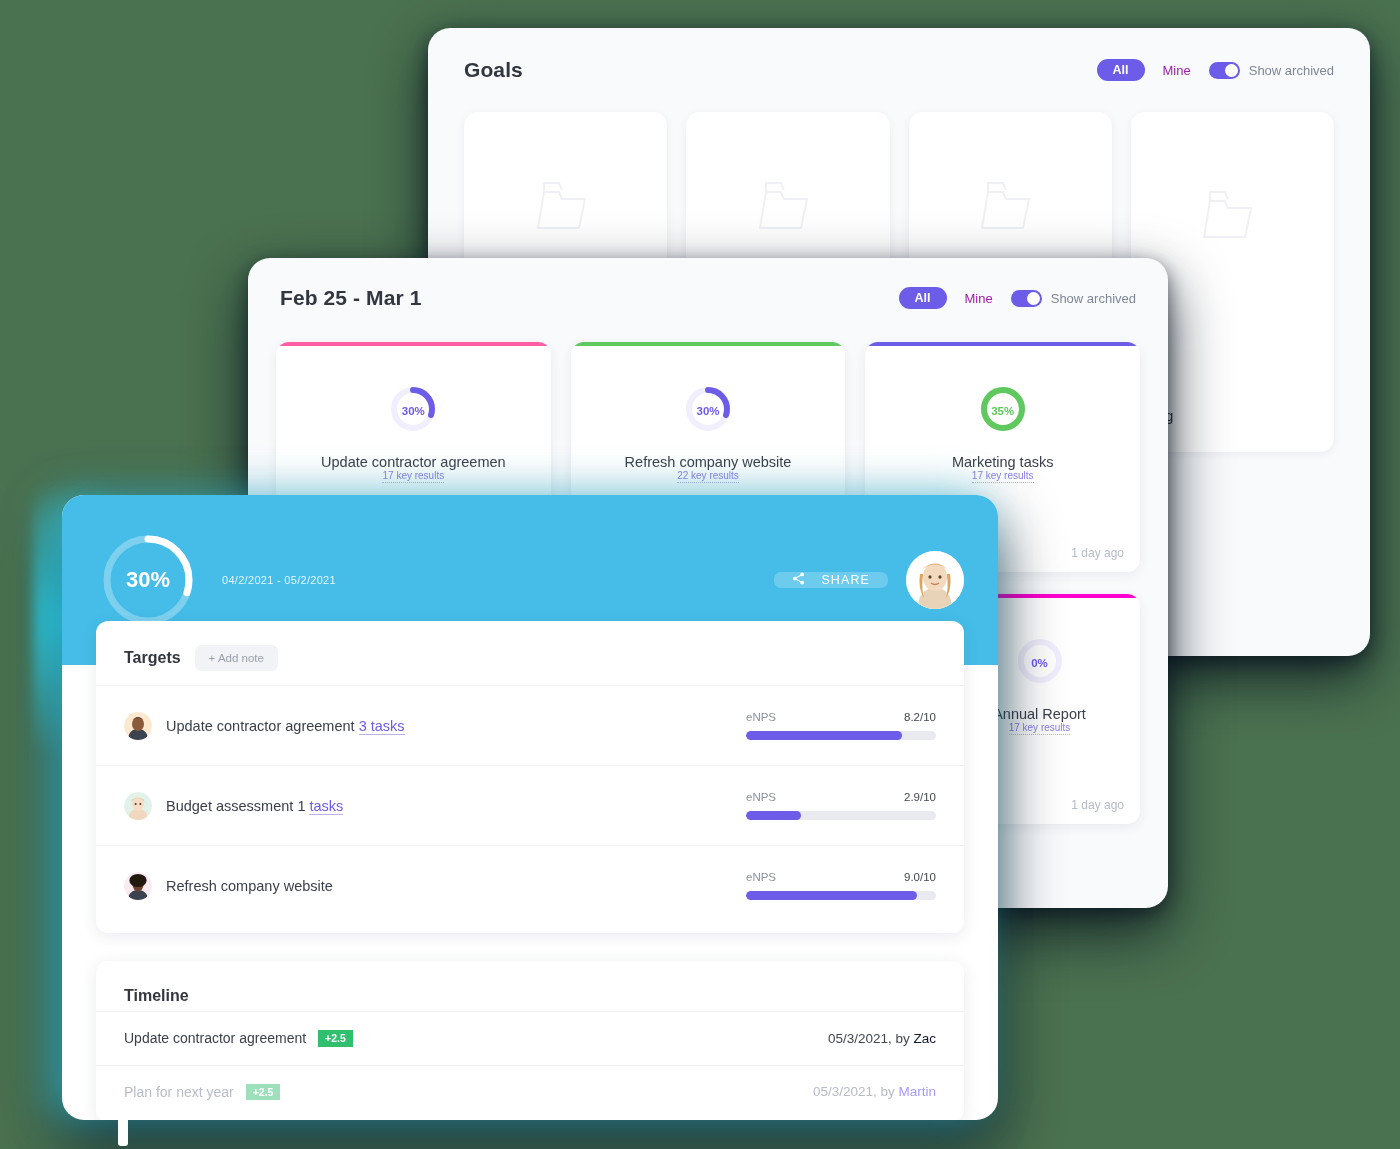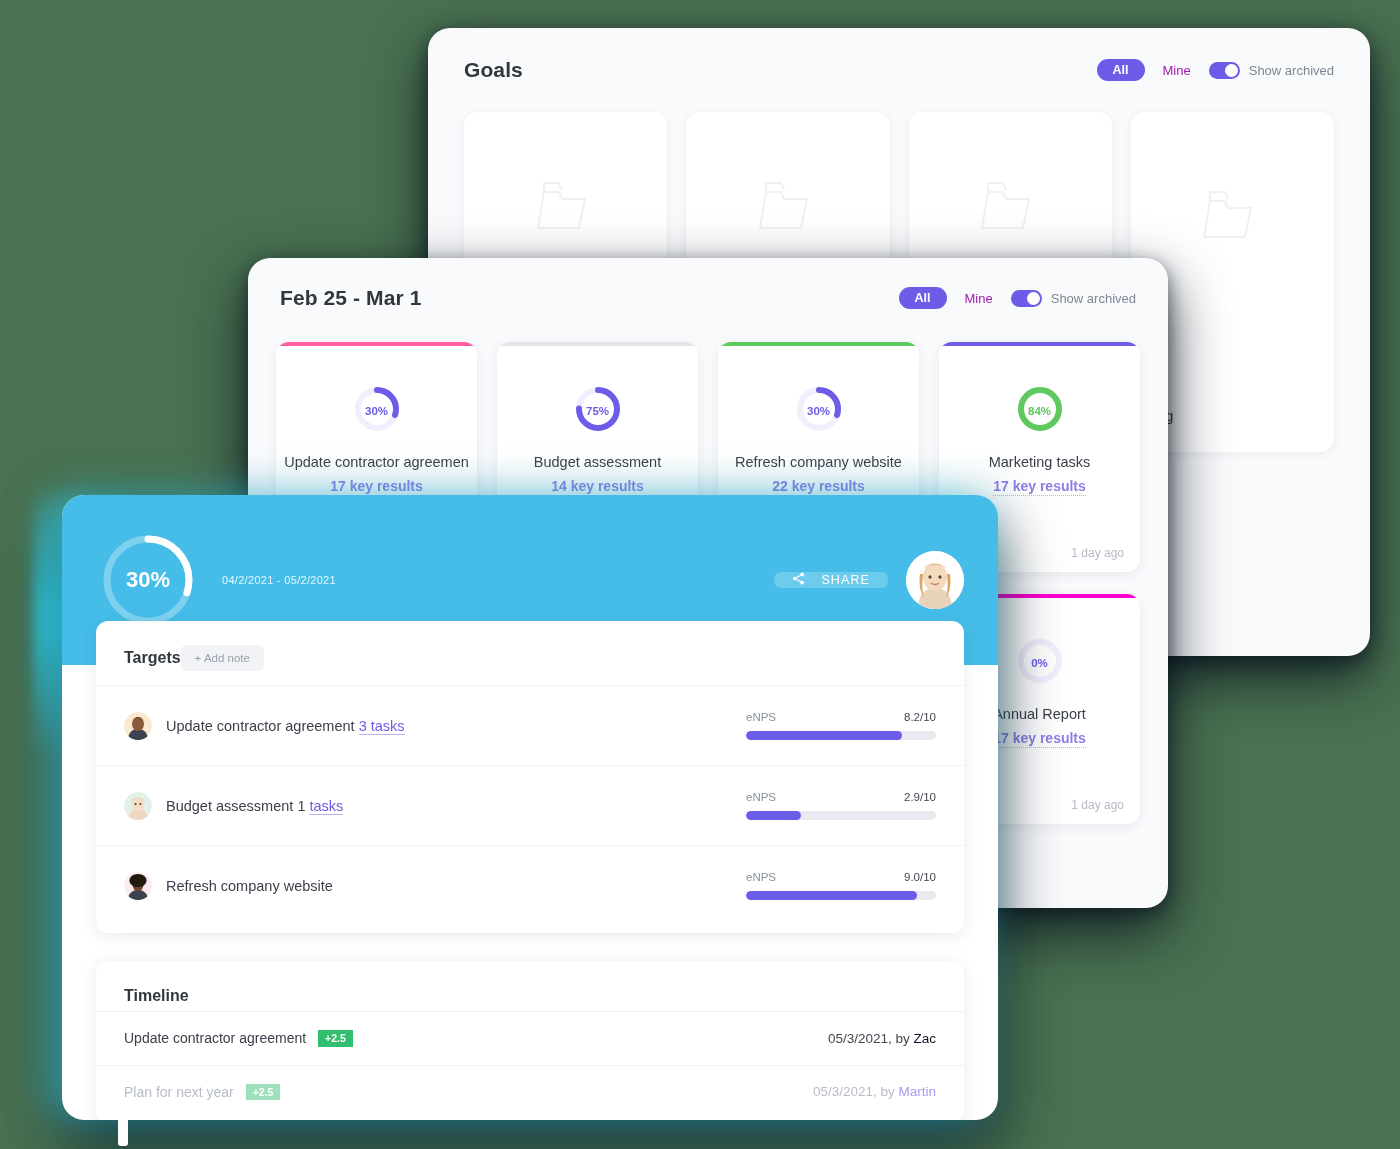--- a/index.html
+++ b/index.html
@@ -96,22 +96,22 @@
   .goal-card .topbar {
     position: absolute; top: 0; left: 0; right: 0; height: 4px;
     border-radius: 13px 13px 0 0;
   }
   .goal-card .ring { margin-top: 38px; }
   .goal-card .g-name {
     margin-top: 16px; font-size: 14.5px; color: #3a3f4a; text-align: center;
     white-space: nowrap;
   }
   .goal-card .g-kr {
-    margin-top: 8px; font-size: 14px; color: #8b7fe8;
-    border-bottom: 1px dotted #b9b2ef; padding-bottom: 1px; font-weight: bold;
+    margin-top: 0; font-size: 10px; color: #8b7fe8;
+    border-bottom: 1px dotted #b9b2ef; padding-bottom: 1px;
   }
   .goal-card .g-ago {
     position: absolute; right: 16px; bottom: 12px;
     font-size: 12px; color: #b6bbc6;
   }
   .goal-card.second-row { height: 230px; }
 
   .goal-row.row2 { padding-top: 22px; }
 
   .donut { position: relative; display: inline-block; }
@@ -159,21 +159,21 @@
   .avatar-lg {
     width: 58px; height: 58px; border-radius: 50%; flex: none;
     background: #fff; overflow: hidden; position: relative;
   }
 
   .white-card {
     background: #fff; border-radius: 12px; margin: 0 34px;
     box-shadow: 0 3px 16px rgba(40,50,80,0.10);
   }
   #targets-card { margin-top: -44px; position: relative; z-index: 3; padding: 0 0 8px 0; }
-  .targets-head { display: flex; align-items: center; padding: 24px 28px 14px 28px; }
+  .targets-head { display: flex; align-items: center; gap: 14px; padding: 24px 28px 14px 28px; }
   .targets-title { font-size: 16px; font-weight: bold; color: #32363f; }
   .add-note {
     background: #f2f3f7; color: #9aa0ad; font-size: 11.5px;
     border-radius: 6px; padding: 7px 14px;
   }
   .target-row {
     display: flex; align-items: center; padding: 19px 28px;
     border-top: 1px solid #f1f2f6; min-height: 80px;
   }
   .target-row:first-of-type { border-top: none; }
@@ -304,32 +304,20 @@
           <svg width="50" height="50" viewBox="0 0 50 50">
             <circle cx="25" cy="25" r="19" fill="none" stroke="#f1eefd" stroke-width="6"></circle>
             <circle cx="25" cy="25" r="19" fill="none" stroke="#6c5ce7" stroke-width="6" stroke-linecap="round" stroke-dasharray="35.8 83.6" transform="rotate(-90 25 25)"></circle>
           </svg>
           <div class="label">30%</div>
         </div>
         <div class="g-name">Update contractor agreemen</div>
         <div class="g-kr">17 key results</div>
       </div>
 
-      <div class="goal-card">
-        <div class="topbar" style="background:#e3e5ea"></div>
-        <div class="ring donut">
-          <svg width="50" height="50" viewBox="0 0 50 50">
-            <circle cx="25" cy="25" r="19" fill="none" stroke="#f1eefd" stroke-width="6"></circle>
-            <circle cx="25" cy="25" r="19" fill="none" stroke="#6c5ce7" stroke-width="6" stroke-linecap="round" stroke-dasharray="89.5 29.9" transform="rotate(-90 25 25)"></circle>
-          </svg>
-          <div class="label">75%</div>
-        </div>
-        <div class="g-name">Budget assessment</div>
-        <div class="g-kr">14 key results</div>
-      </div>
 
       <div class="goal-card">
         <div class="topbar" style="background:#5fc95f"></div>
         <div class="ring donut">
           <svg width="50" height="50" viewBox="0 0 50 50">
             <circle cx="25" cy="25" r="19" fill="none" stroke="#f1eefd" stroke-width="6"></circle>
             <circle cx="25" cy="25" r="19" fill="none" stroke="#6c5ce7" stroke-width="6" stroke-linecap="round" stroke-dasharray="35.8 83.6" transform="rotate(-90 25 25)"></circle>
           </svg>
           <div class="label">30%</div>
         </div>
@@ -337,21 +325,21 @@
         <div class="g-kr">22 key results</div>
       </div>
 
       <div class="goal-card second-row">
         <div class="topbar" style="background:#6c5ce7"></div>
         <div class="ring donut">
           <svg width="50" height="50" viewBox="0 0 50 50">
             <circle cx="25" cy="25" r="19" fill="none" stroke="#eaf7ea" stroke-width="6"></circle>
             <circle cx="25" cy="25" r="19" fill="none" stroke="#5fc95f" stroke-width="6" stroke-linecap="round" stroke-dasharray="119.4 0" transform="rotate(-90 25 25)"></circle>
           </svg>
-          <div class="label green">84%</div>
+          <div class="label green">35%</div>
         </div>
         <div class="g-name">Marketing tasks</div>
         <div class="g-kr">17 key results</div>
         <div class="g-ago">1 day ago</div>
       </div>
     </div>
 
     <div class="goal-row row2">
       <div style="flex:1"></div>
       <div style="flex:1"></div>

